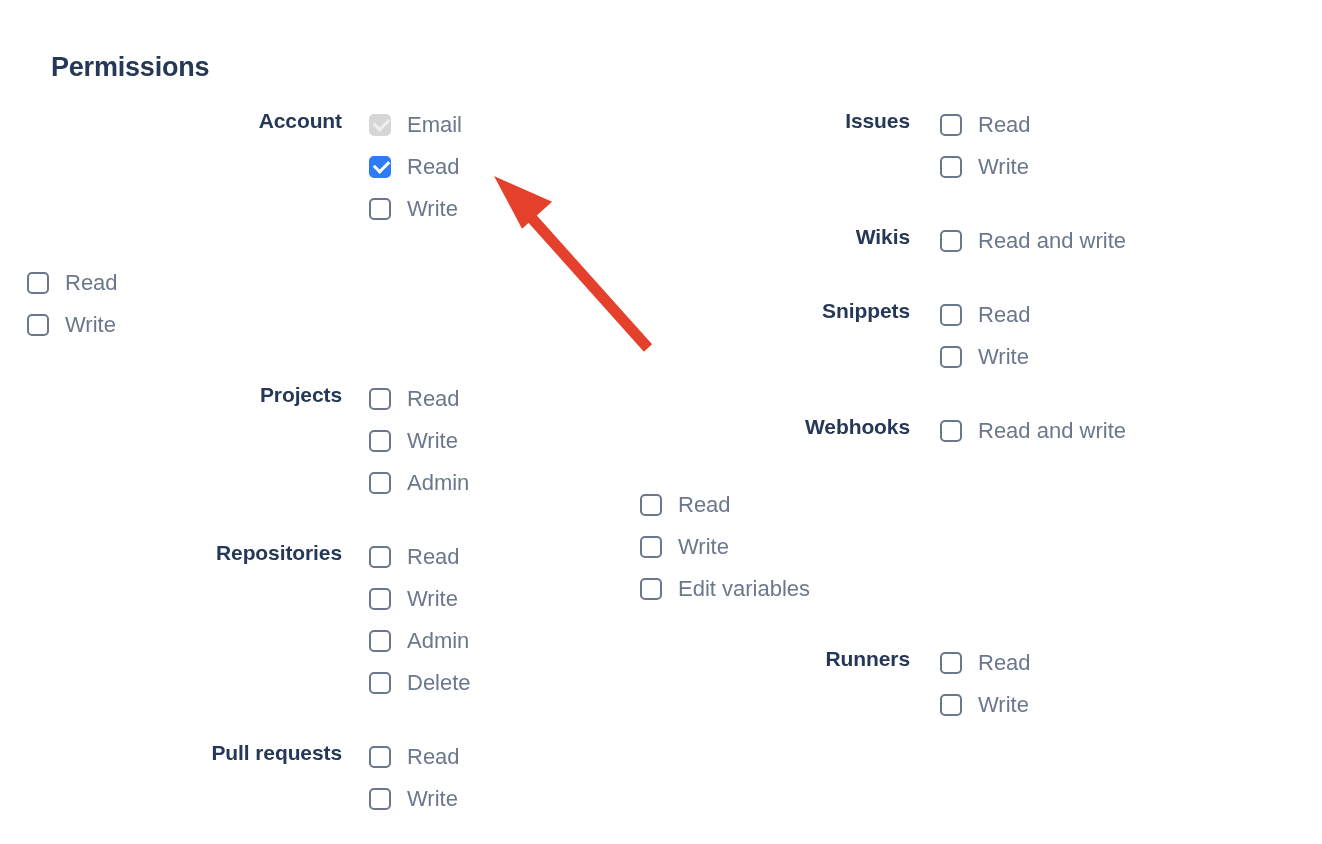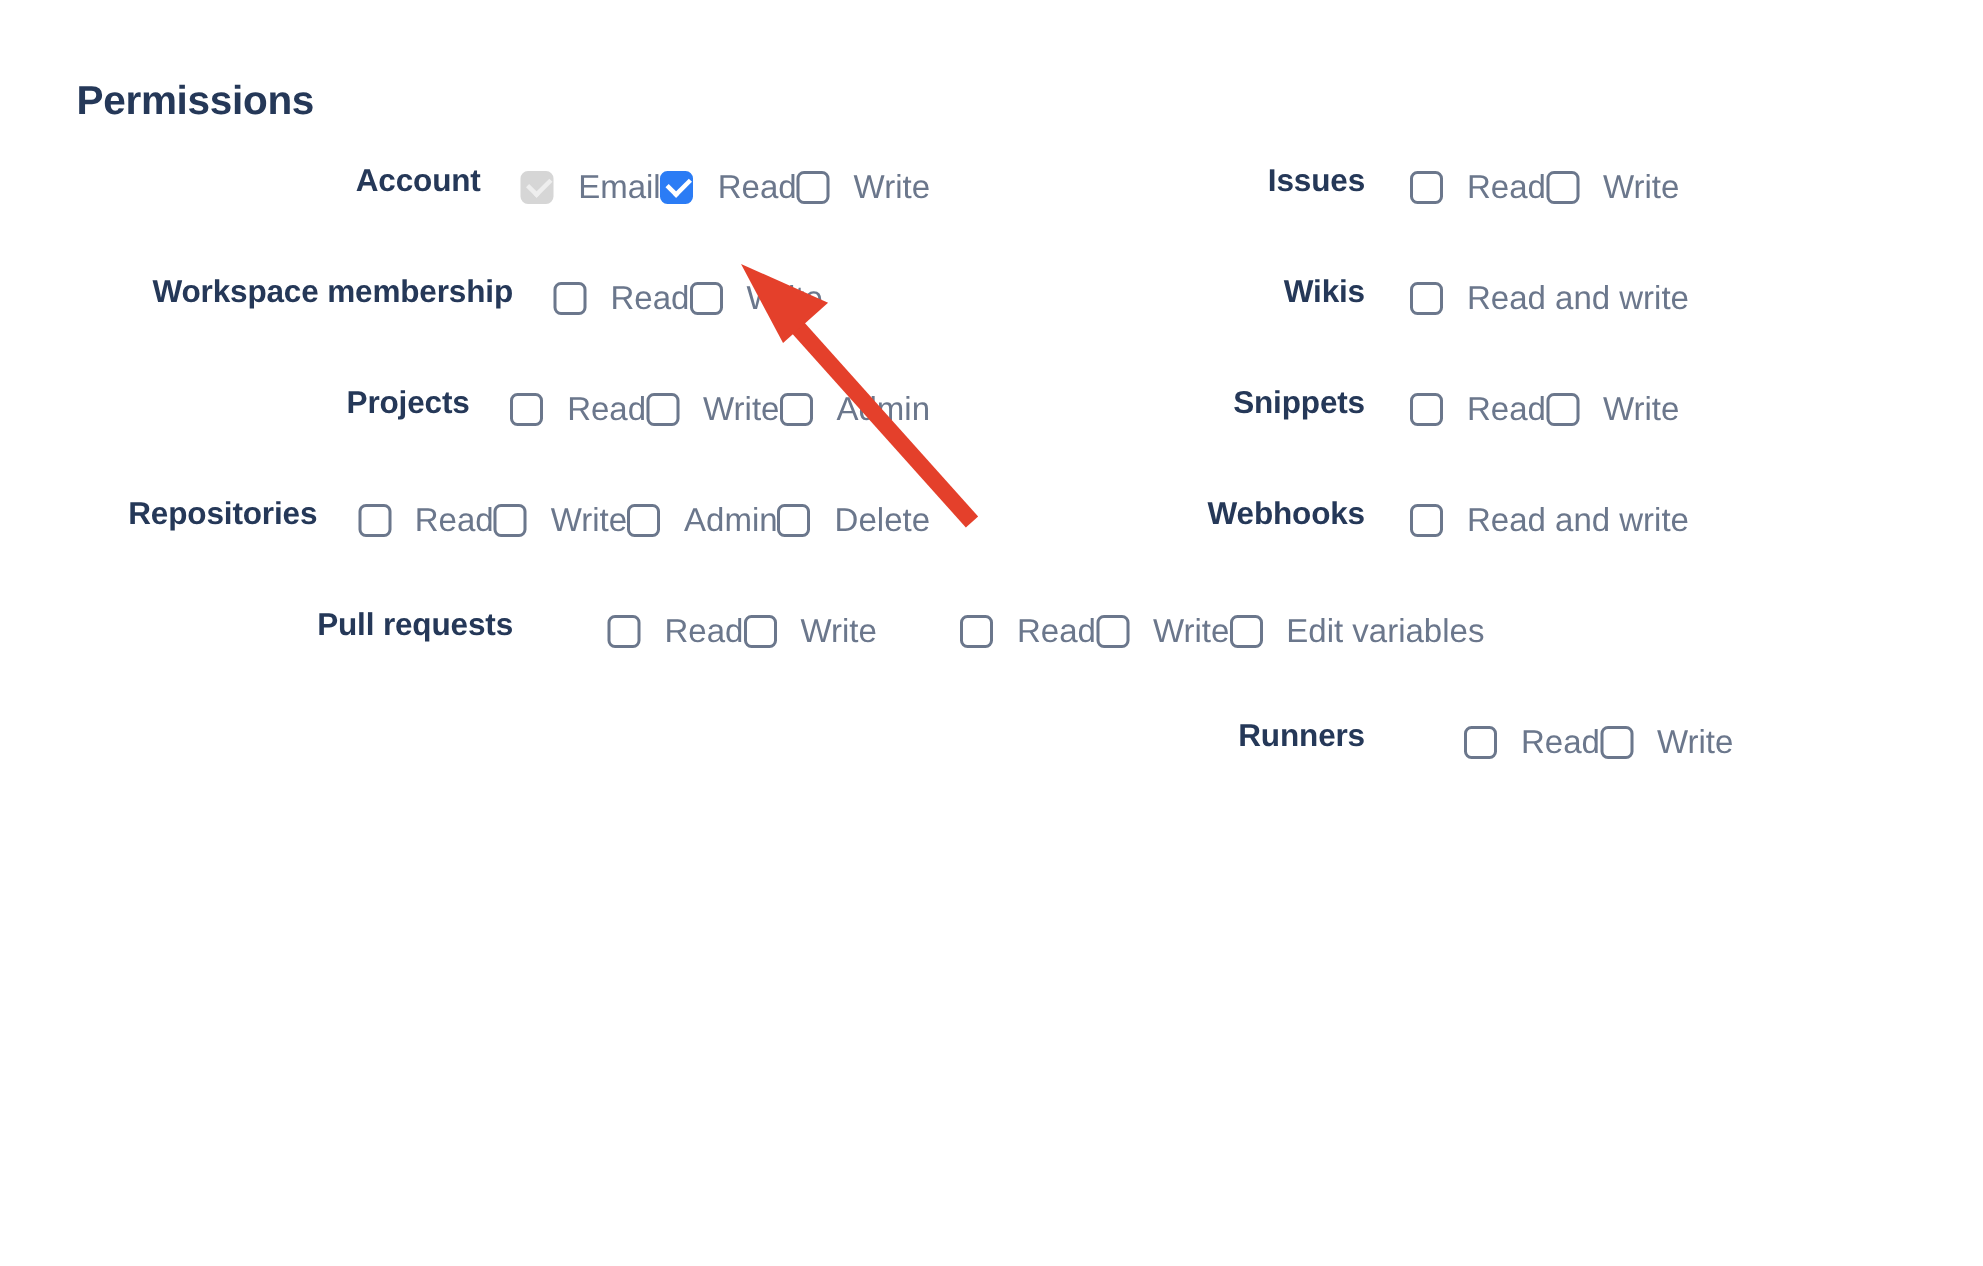--- a/index.html
+++ b/index.html
@@ -44,37 +44,37 @@
   .col-left  { left: 0px;   width: 620px; }
   .col-right { left: 610px; width: 640px; }
 
   
   .perm-group {
     display: flex;
     flex-direction: row;
     align-items: flex-start;
     margin-bottom: 32px;
   }
-  .perm-group:last-child { margin-bottom: 0; gap: 36px; }
+  .perm-group:last-child { margin-bottom: 0; }
 
   .group-label {
     font-size: 21px;
     font-weight: bold;
     color: #253858;
     text-align: right;
     line-height: 28px;
     padding-top: 3px;
     letter-spacing: -0.1px;
   }
   .col-left  .group-label { width: 342px; }
   .col-right .group-label { width: 300px; }
 
   .group-options {
     display: flex;
-    flex-direction: row;
+    flex-direction: column;
   }
   .col-left  .group-options { padding-left: 27px; }
   .col-right .group-options { padding-left: 30px; }
 
   
   .opt-row {
     display: flex;
     flex-direction: row;
     align-items: center;
     height: 42px;
@@ -157,21 +157,20 @@
             </span>
             <span class="opt-label">Read</span>
           </div>
           <div class="opt-row">
             <span class="cbox" role="checkbox" aria-checked="false"></span>
             <span class="opt-label">Write</span>
           </div>
         </div>
       </div>
       <div class="perm-group">
-        <div class="group-label">Workspace membership</div>
         <div class="group-options">
           <div class="opt-row">
             <span class="cbox" role="checkbox" aria-checked="false"></span>
             <span class="opt-label">Read</span>
           </div>
           <div class="opt-row">
             <span class="cbox" role="checkbox" aria-checked="false"></span>
             <span class="opt-label">Write</span>
           </div>
         </div>

